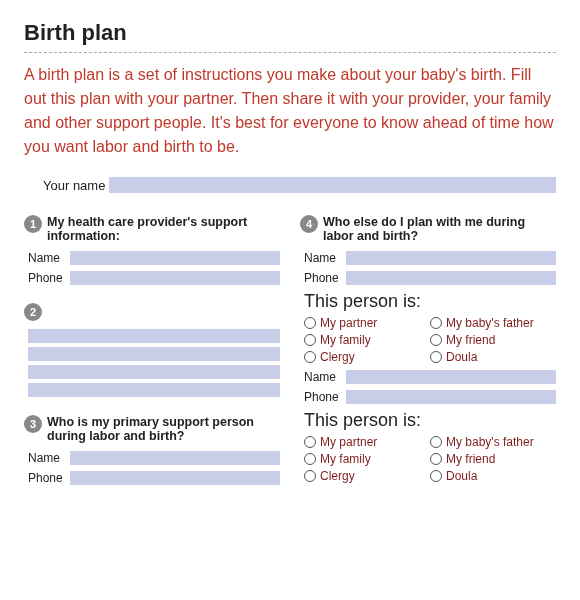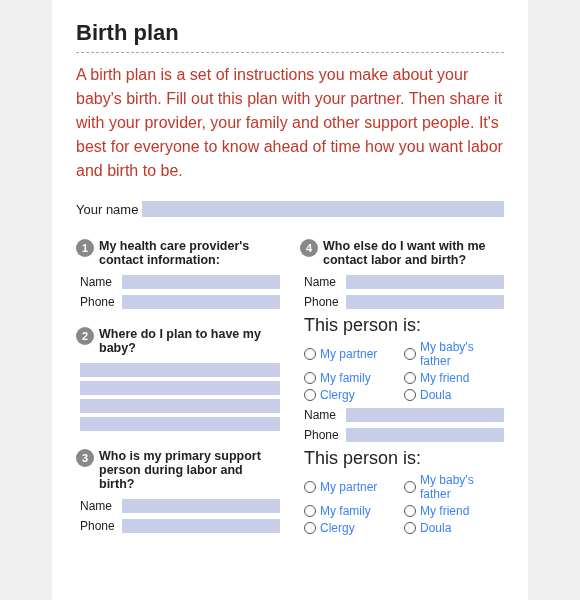--- a/index.html
+++ b/index.html
@@ -6,21 +6,21 @@
     body {
       font-family: Arial, sans-serif;
       background: #f0f0f0;
       display: flex;
       justify-content: center;
       align-items: flex-start;
       min-height: 600px;
       padding: 0;
     }
     .page {
-      width: 476px;
+      width: 580px;
       min-height: 600px;
       background: #fff;
       padding: 20px 24px 24px 24px;
     }
     h1 {
       font-size: 22px;
       font-weight: bold;
       color: #222;
       margin-bottom: 6px;
     }
@@ -33,20 +33,21 @@
       font-size: 16px;
       color: #c0392b;
       line-height: 1.5;
       margin-bottom: 18px;
     }
     .top-fields {
       display: flex;
       gap: 0;
       margin-bottom: 22px;
       align-items: flex-end;
+      margin-left: 19px;
     }
     .top-field {
       display: flex;
       align-items: flex-end;
       font-size: 13px;
       color: #222;
       flex: 1;
     }
     .top-field span {
       white-space: nowrap;
@@ -126,21 +127,21 @@
     }
     .radio-row {
       display: flex;
       gap: 0;
       margin-bottom: 3px;
     }
     .radio-item {
       display: flex;
       align-items: center;
       font-size: 12px;
-      color: #3b82f6;
+      color: #7f1d1d;
       flex: 1;
       gap: 4px;
     }
     .radio-circle {
       width: 12px;
       height: 12px;
       border-radius: 50%;
       border: 1.5px solid #555;
       display: inline-block;
       flex-shrink: 0;
@@ -171,36 +172,35 @@
     </div>
   </div>
 
   <div class="main-grid">
 
     <div>
 
       <div class="section">
         <div class="section-title">
           <span class="section-number">1</span>
-          <span>My health care provider's contact information:</span>
+          <span>My health care provider's support information:</span>
         </div>
         <div class="field-row">
           <span>Name</span>
           <div class="field-line"></div>
         </div>
         <div class="field-row">
           <span>Phone</span>
           <div class="field-line"></div>
         </div>
       </div>
 
       <div class="section">
         <div class="section-title">
           <span class="section-number">2</span>
-          <span>Where do I plan to have my baby?</span>
         </div>
         <div class="textarea-group">
           <div class="textarea-line"></div>
           <div class="textarea-line"></div>
           <div class="textarea-line"></div>
           <div class="textarea-line"></div>
         </div>
       </div>
 
       <div class="section">
@@ -217,21 +217,21 @@
           <div class="field-line"></div>
         </div>
       </div>
     </div>
 
     <div>
 
       <div class="section">
         <div class="section-title">
           <span class="section-number">4</span>
-          <span>Who else do I want with me contact labor and birth?</span>
+          <span>Who else do I plan with me during labor and birth?</span>
         </div>
         <div class="field-row">
           <span>Name</span>
           <div class="field-line"></div>
         </div>
         <div class="field-row">
           <span>Phone</span>
           <div class="field-line"></div>
         </div>
 

